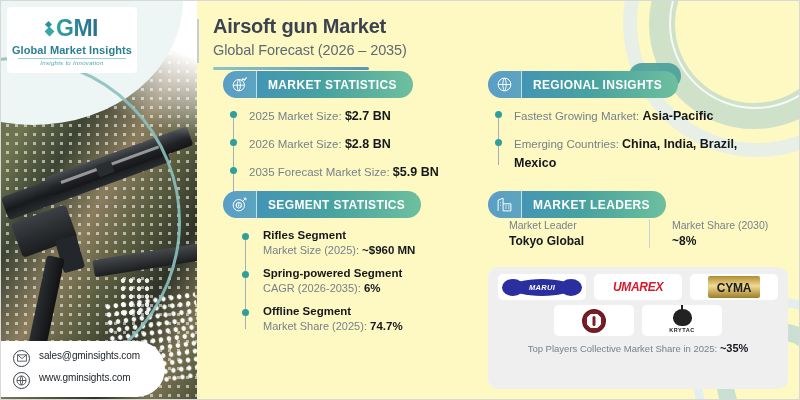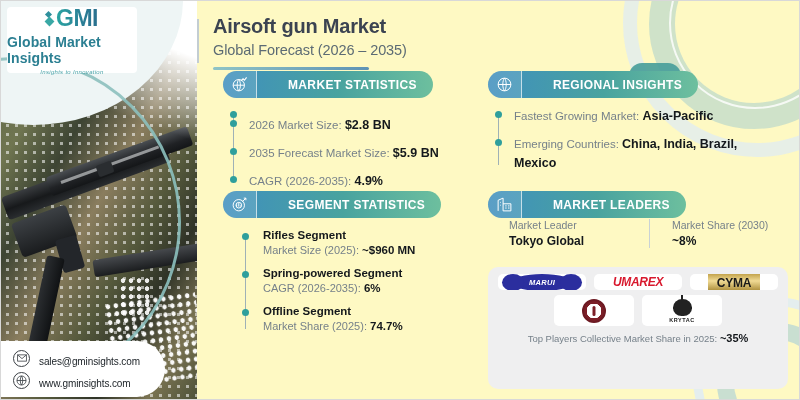--- a/index.html
+++ b/index.html
@@ -106,21 +106,21 @@
     background:#ffffff; border-radius:4px; z-index:6;
     display:flex; flex-direction:column; align-items:center; justify-content:center;
   }
   .logo-row { display:flex; align-items:center; gap:3px; }
   .logo-diamonds { display:flex; flex-direction:column; gap:1px; }
   .dia { width:7px; height:7px; background:#3aa8a5; transform:rotate(45deg); }
   .dia.small { width:5px; height:5px; background:#2f8f9c; }
   .logo-gmi { font-size:23px; font-weight:700; letter-spacing:-.5px;
               background:linear-gradient(90deg,#2aa5a2,#2b7f96 60%,#2a6f8e);
               -webkit-background-clip:text; background-clip:text; color:transparent; }
-  .logo-name { font-size:14px; font-weight:700; color:#2b7f92; margin-top:2px; letter-spacing:.1px;}
+  .logo-name { font-size:11px; font-weight:700; color:#2b7f92; margin-top:2px; letter-spacing:.1px;}
   .logo-rule { width:108px; height:1px; background:#9fd0d3; margin:2px 0 1px; }
   .logo-tag { font-size:6px; color:#4aa3a9; font-style:italic; letter-spacing:.3px; }
 
   .title-wrap { position:absolute; left:196px; top:14px; z-index:6; padding-left:16px; }
   .title-wrap:before {
     content:""; position:absolute; left:0; top:4px; width:2px; height:44px;
     background:#c3cdd2;
   }
   .main-title { font-size:20px; font-weight:700; color:#3b4351; letter-spacing:-.2px; }
   .sub-title { font-size:14.5px; color:#5c6b74; margin-top:4px; letter-spacing:-.1px; }
@@ -133,21 +133,21 @@
     border-radius:14px; overflow:hidden; z-index:5;
     background:linear-gradient(90deg,#3f8fbe 0%,#49a39f 55%,#6dbf9e 100%);
   }
   .pill-ico {
     width:34px; height:27px; display:flex; align-items:center; justify-content:center;
     background:rgba(255,255,255,.14);
     border-right:1.5px solid rgba(255,255,255,.65);
   }
   .pill-label {
     font-size:12px; font-weight:700; color:#ffffff; letter-spacing:.35px;
-    padding:0 16px 0 11px; white-space:nowrap;margin-left:20px;
+    padding:0 16px 0 11px; white-space:nowrap;
   }
 
   
   .bullets { position:absolute; z-index:5; }
   .bline { position:absolute; left:3.5px; top:7px; bottom:7px; width:1.4px; background:#9fb1b6; }
   .bullet-item { position:relative; padding-left:20px; margin-bottom:9px; }
   .bullet-item:last-child { margin-bottom:0; }
   .bdot { position:absolute; left:0.5px; top:5px; width:7px; height:7px;
           background:#2f9f9c; border-radius:50%; }
   .btxt { font-size:11.5px; color:#76818a; line-height:1.35; }
@@ -170,21 +170,21 @@
 
   
   .players {
     position:absolute; left:487px; top:266px; width:300px; height:122px;
     background:#efeff0; border-radius:10px; z-index:5; padding:7px 10px 6px;
   }
   .players-title { text-align:center; font-size:11.5px; font-weight:700; color:#14181c;
                    letter-spacing:.2px; margin-bottom:6px; }
   .logo-row-1 { display:flex; gap:8px; justify-content:center; }
   .logo-row-2 { display:flex; gap:8px; justify-content:center; margin-top:5px; }
-  .logo-box { background:#fff; border-radius:5px; height:16px; width:88px;
+  .logo-box { background:#fff; border-radius:5px; height:26px; width:88px;
               display:flex; align-items:center; justify-content:center; overflow:hidden; }
   .logo-box.sm { width:80px; height:31px; }
   .marui-oval { width:62px; height:17px; border-radius:50%;
                 background:#2b2e9e; display:flex; align-items:center; justify-content:center;
                 position:relative; }
   .marui-oval:before, .marui-oval:after {
     content:""; position:absolute; width:22px; height:17px; border-radius:50%;
     background:#2b2e9e; top:0; }
   .marui-oval:before { left:-9px; } .marui-oval:after { right:-9px; }
   .marui-txt { font-size:7.5px; font-weight:700; color:#fff; font-style:italic;
@@ -208,21 +208,21 @@
   .krytac-txt { font-size:5.5px; font-weight:700; color:#222; letter-spacing:.5px; margin-top:1px;}
   .players-foot { text-align:center; font-size:9.5px; color:#76818a; margin-top:6px; }
   .players-foot b { color:#14181c; font-weight:700; font-size:11px; }
 
   
   .contact {
     position:absolute; left:0; top:340px; width:164px; height:56px;
     background:#ffffff; border-radius:0 30px 30px 0; z-index:7;
     display:flex; flex-direction:column; justify-content:center; gap:5px; padding-left:12px;
   }
-  .c-row { display:flex; align-items:flex-end; gap:9px; }
+  .c-row { display:flex; align-items:flex-start; gap:9px; }
   .c-ico { width:17px; height:17px; border-radius:50%; border:1.3px solid #3c4146;
            display:flex; align-items:center; justify-content:center; flex:0 0 auto; }
   .c-txt { font-size:10px; color:#20262b; letter-spacing:-.1px; }
   svg { display:block; }
 </style>
 </head>
 <body>
 
 <div class="canvas">
 
@@ -276,21 +276,21 @@
         <circle cx="11" cy="13" r="8"></circle>
           <path d="M3 13h16M11 5c3 3 3 13 0 16M11 5c-3 3-3 13 0 16"></path>
         <path d="M14 7l3-3 2 2 3-4" stroke-width="1.6"></path>
       </svg>
     </span>
     <span class="pill-label">MARKET STATISTICS</span>
   </div>
 
   <div class="bullets" id="ms-list" style="left:228px; top:105px; width:240px;">
     <div class="bline"></div>
-  <div class="bullet-item"><span class="bdot"></span></div>
+  <div class="bullet-item"><span class="bdot"></span><span class="btxt"><span>2025 Market Size:</span> <b>$2.7 BN</b></span></div>
       <div class="bullet-item"><span class="bdot"></span><span class="btxt"><span>2026 Market Size:</span> <b>$2.8 BN</b></span></div>
       <div class="bullet-item"><span class="bdot"></span><span class="btxt"><span>2035 Forecast Market Size:</span> <b>$5.9 BN</b></span></div>
       <div class="bullet-item"><span class="bdot"></span><span class="btxt"><span>CAGR (2026-2035):</span> <b>4.9%</b></span></div>
     </div>
 
   <div class="pill" style="left:222px; top:190px;">
     <span class="pill-ico">
       <svg width="17" height="17" viewBox="0 0 24 24" fill="none" stroke="#fff" stroke-width="1.4">
         <circle cx="11" cy="13" r="8"></circle>
           <circle cx="11" cy="13" r="4"></circle>

